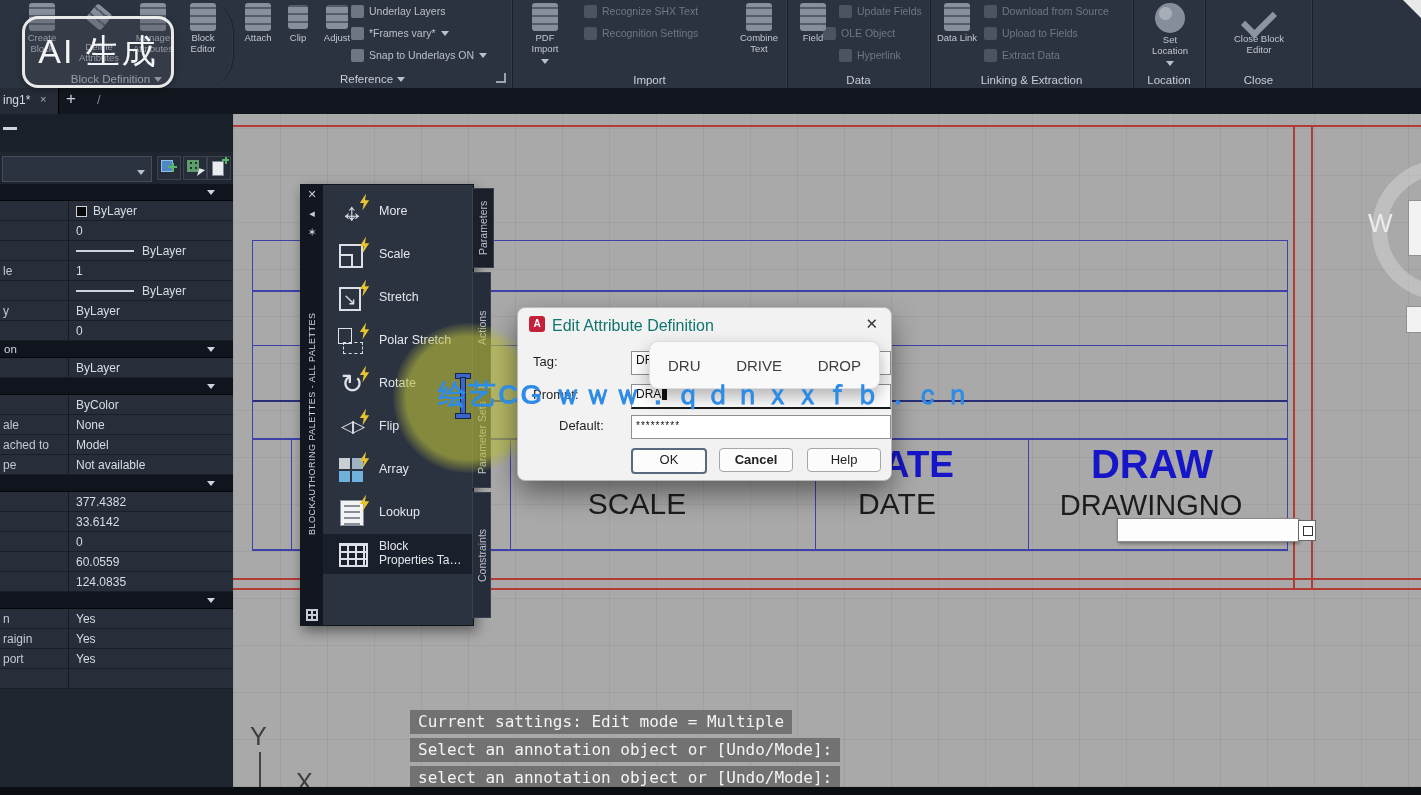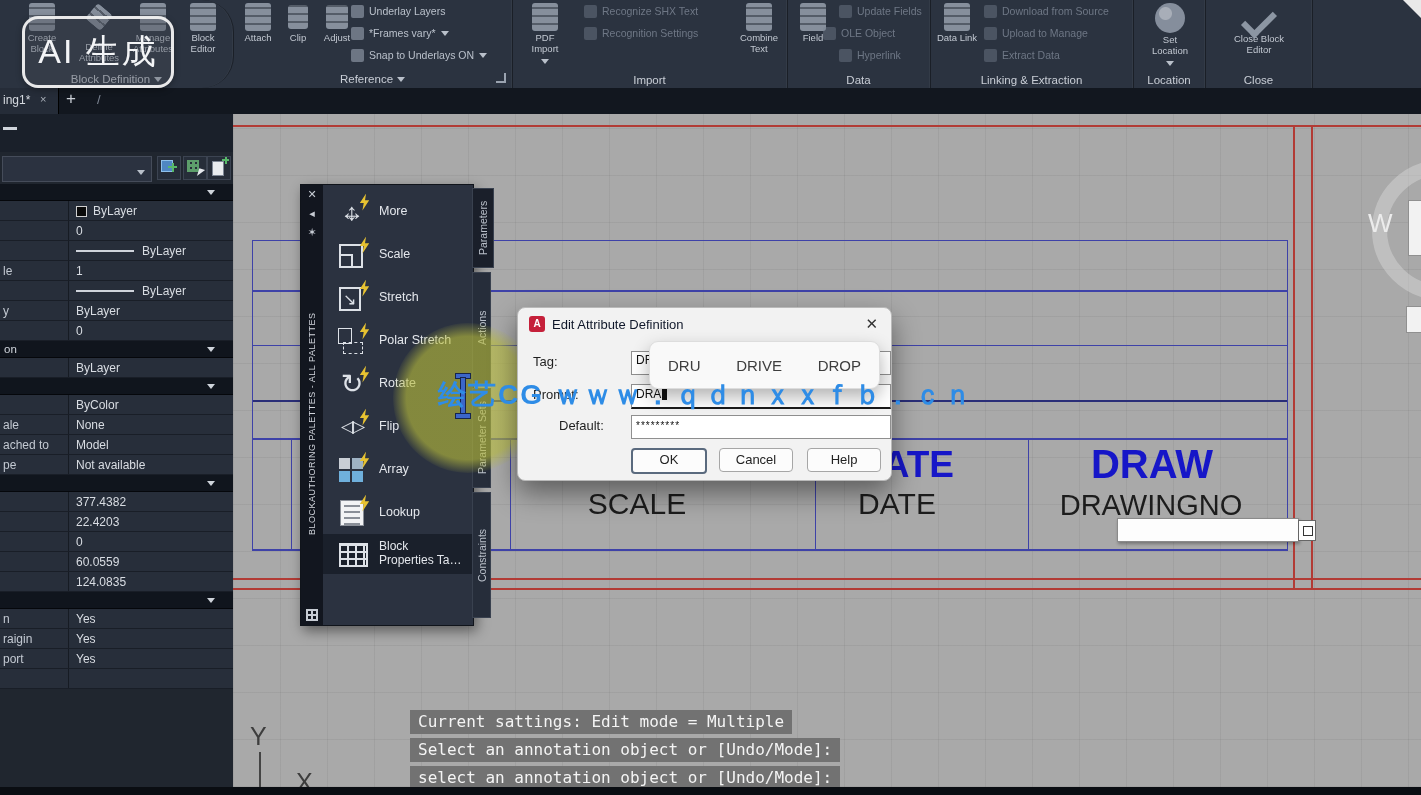--- a/index.html
+++ b/index.html
@@ -70,27 +70,27 @@
     background-image:repeating-linear-gradient(0deg,transparent 0 4px,#8a8f98 4px 6px);background-size:16px 100%;background-position:3px 4px;background-repeat:no-repeat;}
   .table-icon{position:absolute;left:2px;top:4px;width:25px;height:20px;border:2px solid #dde1e7;
     background-image:linear-gradient(0deg,transparent 0,transparent 0),repeating-linear-gradient(0deg,transparent 0 5px,#dde1e7 5px 7px),repeating-linear-gradient(90deg,transparent 0 6px,#dde1e7 6px 8px);}
   #bpal-tabs{position:absolute;left:472px;top:188px;width:22px;z-index:20;}
   .btab{width:19px;background:#262d3a;border:1px solid #39414f;color:#bac0ca;font-size:10.5px;
     writing-mode:vertical-rl;transform:rotate(180deg);display:flex;align-items:center;justify-content:center;box-sizing:border-box;}
   .btab.active{width:22px;background:#1a1f2a;}
   
   #dlg{left:517px;top:307px;width:373px;height:172px;background:#f2f2f2;border:1px solid #b9b9b9;border-radius:8px;box-shadow:0 12px 28px rgba(0,0,0,.45);z-index:30;font-size:13px;color:#1f1f1f;}
   #dlg-icon{position:absolute;left:11px;top:8px;width:16px;height:16px;background:#c5203a;border-radius:3px;color:#fff;font-size:10px;font-weight:bold;text-align:center;line-height:16px;}
-  #dlg-title{position:absolute;left:34px;top:9px;font-size:13px;color:#0f172a;}
+  #dlg-title{position:absolute;left:34px;top:9px;font-size:16px;color:#0f766e;}
   #dlg-close{position:absolute;right:13px;top:7px;font-size:15px;color:#333;}
   .dlg-label{position:absolute;left:15px;}
   .dlg-field{position:absolute;left:113px;width:250px;height:20px;background:#fff;border:1px solid #8f8f8f;font-size:12px;padding:1px 4px;color:#111;white-space:nowrap;overflow:hidden;}
   .dlg-btn{position:absolute;top:140px;width:72px;height:22px;background:#fcfcfc;border:1px solid #a6a6a6;border-radius:4px;text-align:center;line-height:22px;font-size:13px;color:#222;}
   #btn-ok{left:113px;border:2px solid #5a6a7e;line-height:20px;}
-  #btn-cancel{left:201px;}
+  #btn-cancel{left:201px;font-weight:bold;}
   #btn-help{left:289px;}
   #suggest{position:absolute;left:131px;top:33px;width:193px;height:46px;background:#f9f9f9;border:1px solid #ddd;border-radius:9px;box-shadow:0 8px 18px rgba(0,0,0,.3);display:flex;align-items:center;justify-content:space-between;padding:0 18px;font-size:15px;color:#3d3d3d;z-index:5;}
   .pcaret{display:inline-block;width:5px;height:14px;background:#111;vertical-align:-2px;margin-left:1px;}
   
   #ycircle{left:393px;top:323px;width:150px;height:150px;border-radius:50%;z-index:25;
     background:radial-gradient(circle,rgba(186,190,60,.62) 0 58%,rgba(186,190,60,0) 72%);}
   #ibeam{left:456px;top:374px;width:14px;height:44px;z-index:26;}
   #ibeam div{position:absolute;background:#3b66c9;box-shadow:0 0 0 1px #16254d;}
   #watermark{left:438px;top:376px;z-index:40;font-size:28px;font-weight:bold;color:#2e8ce6;letter-spacing:2px;white-space:nowrap;}
   #badge{left:22px;top:16px;width:146px;height:66px;border:3px solid rgba(242,242,242,.95);border-radius:16px;background:rgba(70,76,88,.38);z-index:50;
@@ -220,21 +220,21 @@
       <div class="bigbtn" style="left:6px;width:42px;">
         <div class="ribicon"></div>
         <div class="biglabel">Data Link</div>
       </div>
       <div class="rrow dim" style="left:54px;top:2px;">
         <span class="dot-icon"></span>
         <span>Download from Source</span>
       </div>
       <div class="rrow dim" style="left:54px;top:24px;">
         <span class="dot-icon"></span>
-        <span>Upload to Manage</span>
+        <span>Upload to Fields</span>
       </div>
       <div class="rrow dim" style="left:54px;top:46px;">
         <span class="dot-icon"></span>
         <span>Extract Data</span>
       </div>
       <div class="pname">
         <span>Linking &amp; Extraction</span>
       </div>
     </div>
 
@@ -353,21 +353,21 @@
           <span class="pl">pe</span>
           <span class="pv">Not available</span>
         </div>
       <div class="phead"><span></span><span class="hcaret"></span></div>
       <div class="prow">
           <span class="pl"></span>
           <span class="pv">377.4382</span>
         </div>
       <div class="prow">
           <span class="pl"></span>
-          <span class="pv">22.4203</span>
+          <span class="pv">33.6142</span>
         </div>
       <div class="prow">
           <span class="pl"></span>
           <span class="pv">0</span>
         </div>
       <div class="prow">
           <span class="pl"></span>
           <span class="pv">60.0559</span>
         </div>
       <div class="prow">

